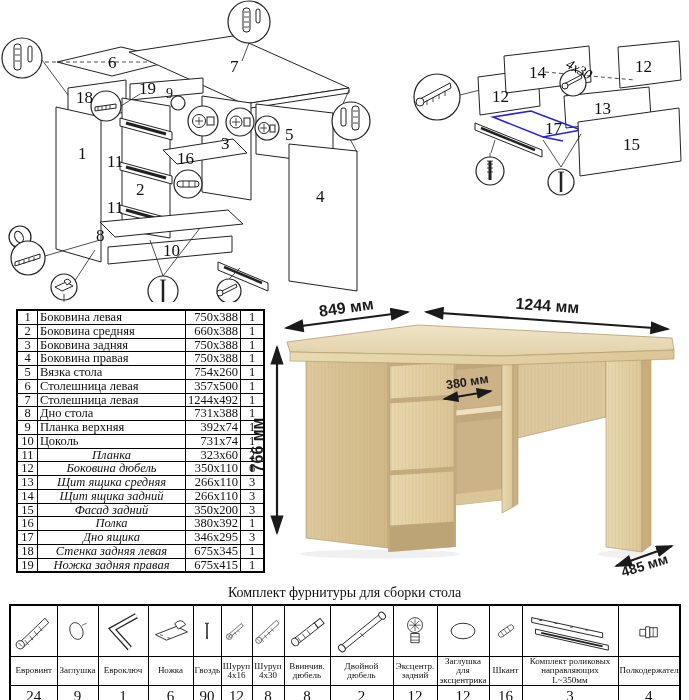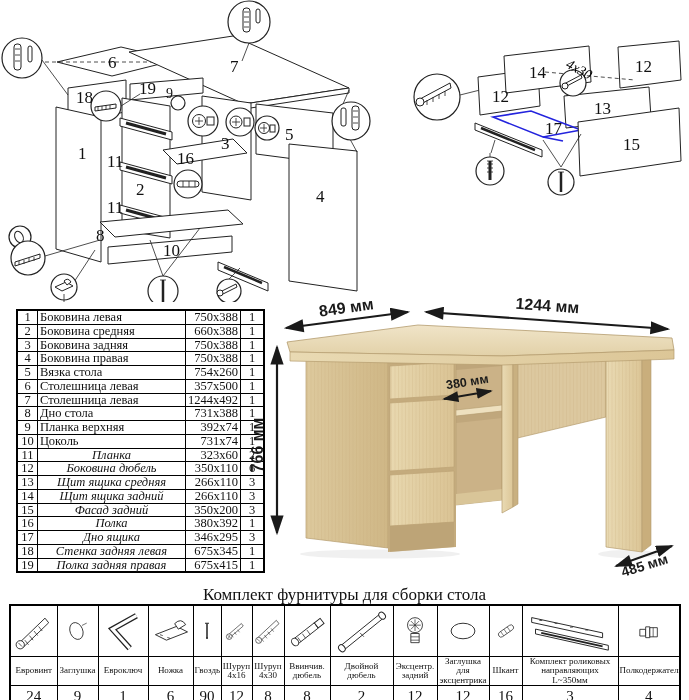--- a/index.html
+++ b/index.html
@@ -12,21 +12,21 @@
   
   table.parts{position:absolute;left:16px;top:309px;border-collapse:collapse;border:2px solid #000;
               font-size:12.5px;line-height:1.02;}
   table.parts td{border:1px solid #000;padding:0 2px;height:12.7px;white-space:nowrap;}
   table.parts td.n{width:15px;text-align:center;}
   table.parts td.name{width:143px;text-align:left;margin-top:15px;}
   table.parts td.name.c{text-align:center;font-style:italic;}
   table.parts td.size{width:47px;text-align:right;}
   table.parts td.q{width:18px;text-align:center;}
   
-  .hw-title{position:absolute;left:0;top:585px;width:689px;text-align:center;font-size:17px;}
+  .hw-title{position:absolute;left:0;top:585px;width:689px;text-align:center;font-size:14px;}
   table.hw{position:absolute;left:9px;top:604px;border-collapse:collapse;border:2px solid #000;
            table-layout:fixed;width:671px;}
   table.hw td{border:1px solid #000;padding:0;text-align:center;vertical-align:middle;overflow:hidden;}
   tr.ico td{height:50px;}
   tr.lab td{height:27px;font-size:9px;line-height:1.05;padding:0 1px;}
   tr.qty td{height:20px;font-size:15px;}
   .hwico{display:block;margin:0 auto;}
   .line{stroke:#222;stroke-width:1;fill:none;}
   .part{fill:#fff;stroke:#222;stroke-width:1;}
   .callout{fill:#fff;stroke:#222;stroke-width:1.2;}
@@ -331,21 +331,21 @@
           <td class="q">3</td>
         </tr>
       <tr>
           <td class="n">18</td>
           <td class="name c">Стенка задняя левая</td>
           <td class="size">675x345</td>
           <td class="q">1</td>
         </tr>
       <tr>
           <td class="n">19</td>
-          <td class="name c">Полка задняя правая</td>
+          <td class="name c">Ножка задняя правая</td>
           <td class="size">675x415</td>
           <td class="q">1</td>
         </tr>
     </tbody>
   </table>
 
   <svg style="position:absolute;left:250px;top:295px" width="439" height="300" viewBox="0 0 439 300">
     <defs>
       <linearGradient id="gTop" x1="0" y1="0" x2="0" y2="1">
         <stop offset="0" stop-color="#f0e4c8"></stop>

